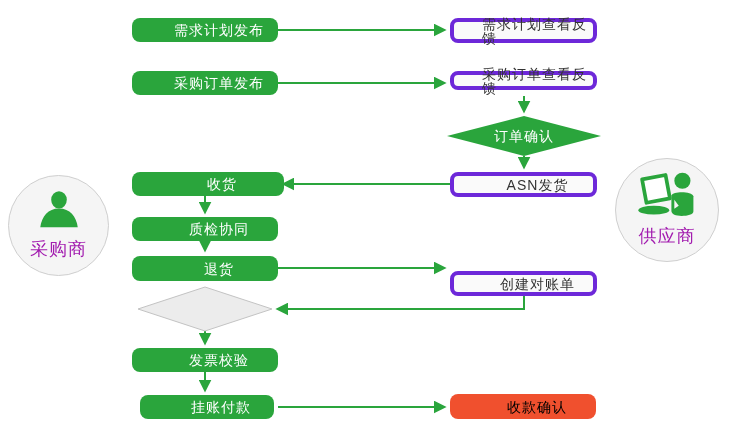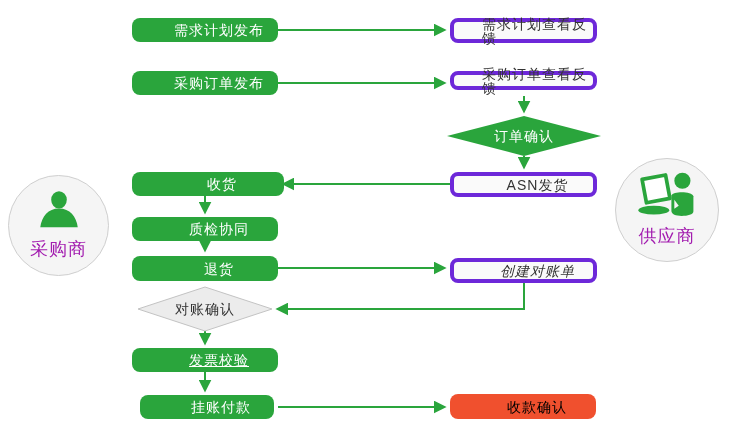--- a/index.html
+++ b/index.html
@@ -57,29 +57,28 @@
     </g>
     <polygon points="524,116 601,136 524,156 447,136" fill="#2aa53c"></polygon>
     <polygon points="205,287 272,309 205,331 138,309" fill="#ececec" stroke="#c3c3c3" stroke-width="1"></polygon>
   </svg>
 
   <div class="node green" style="left:132px; top:18px;  width:146px; height:24px;">需求计划发布</div>
   <div class="node green" style="left:132px; top:71px;  width:146px; height:24px;">采购订单发布</div>
   <div class="node green" style="left:132px; top:172px; width:152px; height:24px;">收货</div>
   <div class="node green" style="left:132px; top:217px; width:146px; height:24px;">质检协同</div>
   <div class="node green" style="left:132px; top:256px; width:146px; height:25px;">退货</div>
-  <div class="diamond-label on-gray" style="left:138px; top:294px; width:134px; height:30px;">对账确认</div>
-  <div class="node green" style="left:132px; top:348px; width:146px; height:24px;text-decoration:underline;">发票校验</div>
+  <div class="node green" style="left:132px; top:348px; width:146px; height:24px;">发票校验</div>
   <div class="node green" style="left:140px; top:395px; width:134px; height:24px;">挂账付款</div>
 
   <div class="node white" style="left:450px; top:18px;  width:147px; height:25px;">需求计划查看反馈</div>
   <div class="node white" style="left:450px; top:71px;  width:147px; height:19px;">采购订单查看反馈</div>
   <div class="diamond-label on-green" style="left:447px; top:121px; width:154px; height:30px;">订单确认</div>
   <div class="node white" style="left:450px; top:172px; width:147px; height:25px;">ASN发货</div>
-  <div class="node white" style="left:450px; top:258px; width:147px; height:25px;font-style:italic;">创建对账单</div>
+  <div class="node white" style="left:450px; top:271px; width:147px; height:25px;">创建对账单</div>
   <div class="node red" style="left:450px; top:394px; width:146px; height:25px;">收款确认</div>
 
   <div class="actor" style="left:8px; top:175px; width:101px; height:101px;">
     <svg class="actor-icon" width="50" height="38" viewBox="0 0 64 48" xmlns="http://www.w3.org/2000/svg">
       <ellipse cx="32" cy="11" rx="10" ry="11" fill="#2aa53c"></ellipse>
       <path d="M32,22 C18,22 10,32 8,46 L56,46 C54,32 46,22 32,22 Z" fill="#2aa53c"></path>
     </svg>
     <div class="actor-label">采购商</div>
   </div>
 

